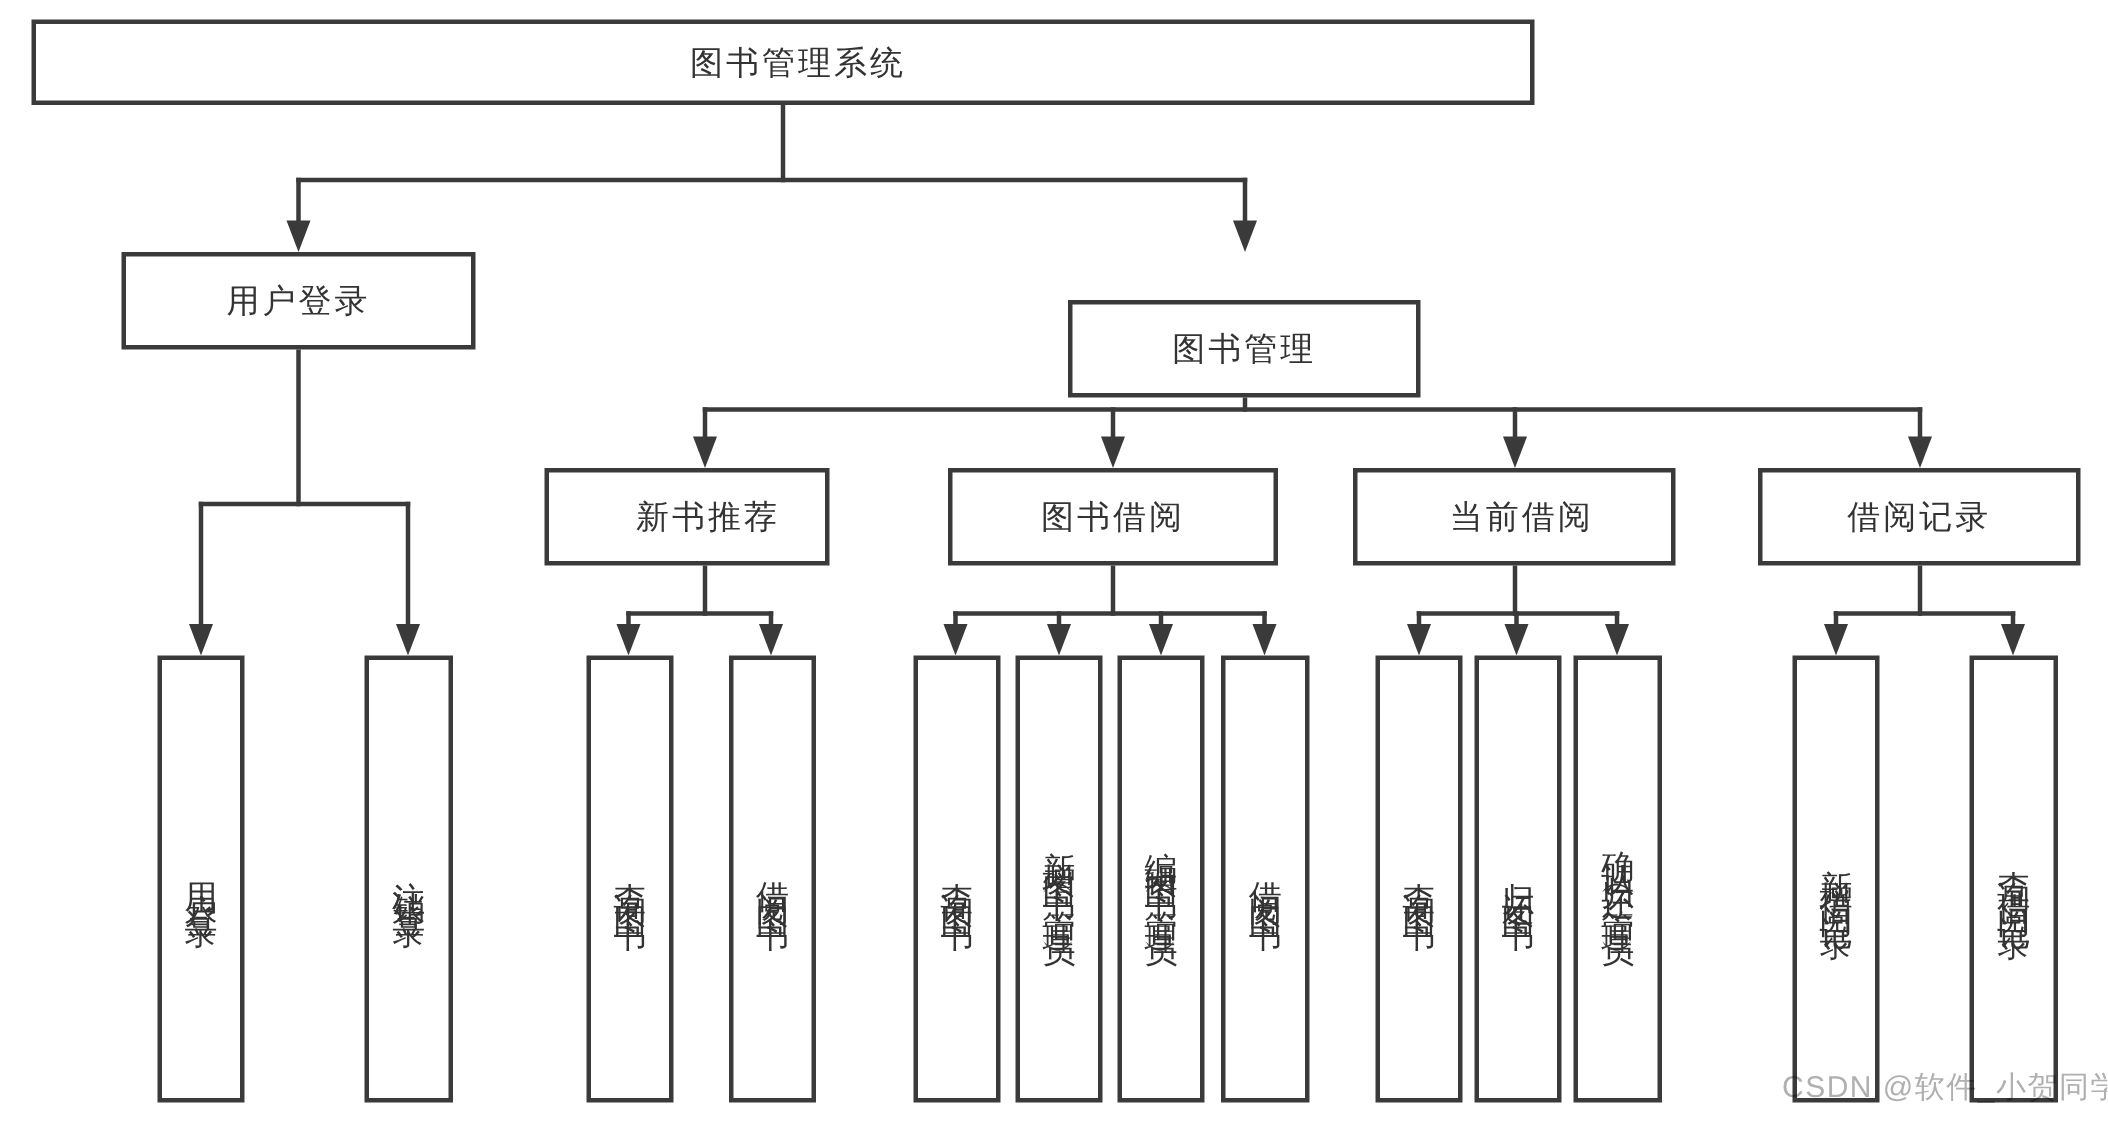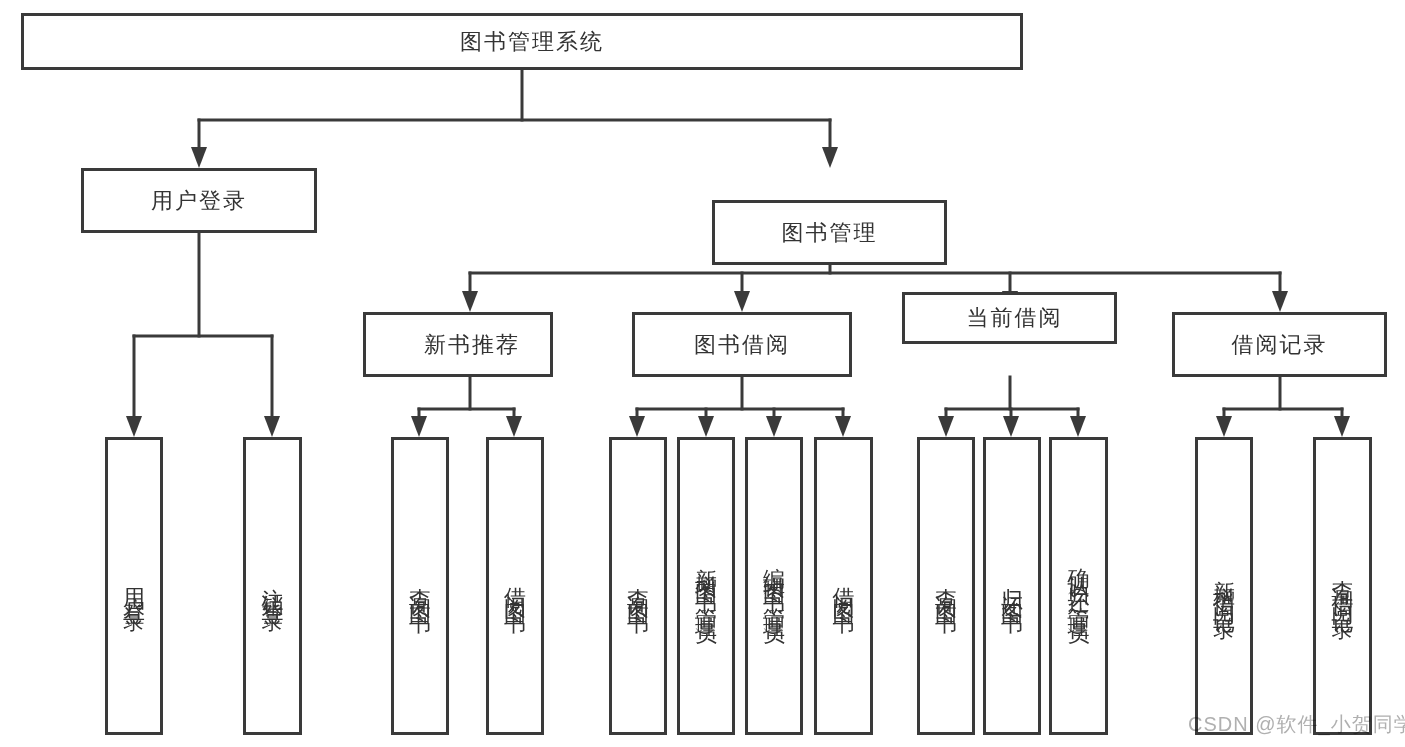--- a/index.html
+++ b/index.html
@@ -155,21 +155,21 @@
   <div class="box" style="left:712px; top:168px; width:235px; height:65px;margin-top:32px;">
     <span class="hlabel">图书管理</span>
   </div>
 
   <div class="box" style="left:363px; top:312px; width:190px; height:65px;padding-left:28px;">
     <span class="hlabel">新书推荐</span>
   </div>
   <div class="box" style="left:632px; top:312px; width:220px; height:65px;">
     <span class="hlabel">图书借阅</span>
   </div>
-  <div class="box" style="left:902px; top:292px; width:215px; height:52px;padding-left:10px;">
+  <div class="box" style="left:902px; top:312px; width:215px; height:65px;padding-left:10px;">
     <span class="hlabel">当前借阅</span>
   </div>
   <div class="box" style="left:1172px; top:312px; width:215px; height:65px;">
     <span class="hlabel">借阅记录</span>
   </div>
 
   <div class="vbox" style="left:105px;">
     <span class="vlabel">用户登录</span>
   </div>
   <div class="vbox" style="left:243px; width:59px;">

